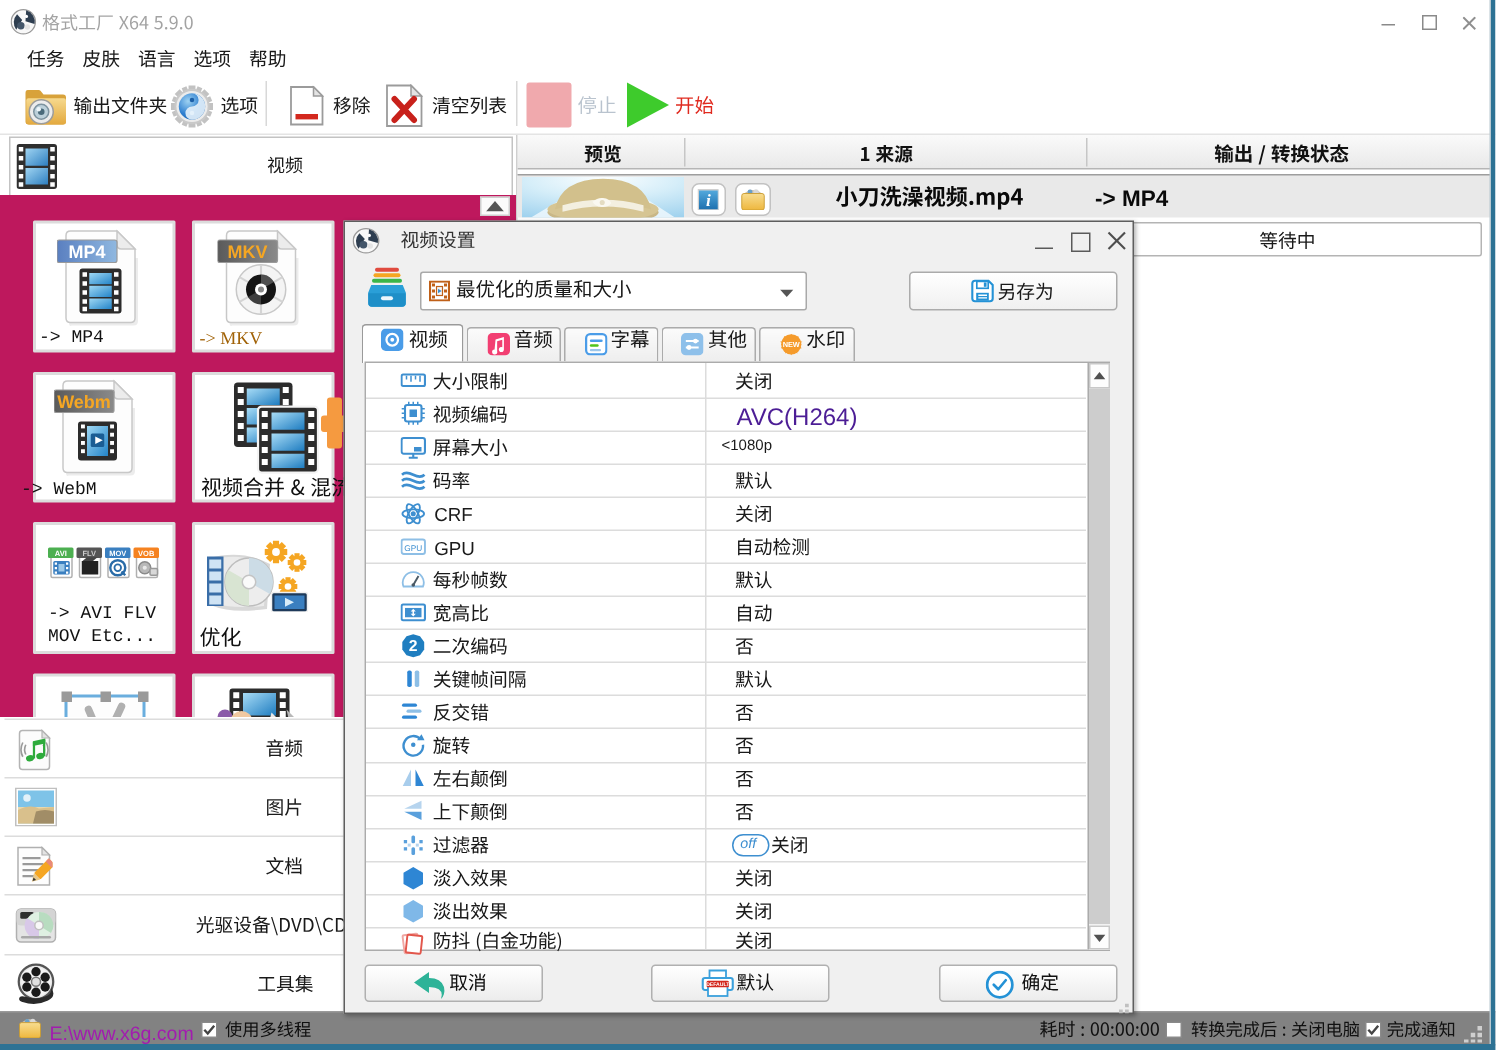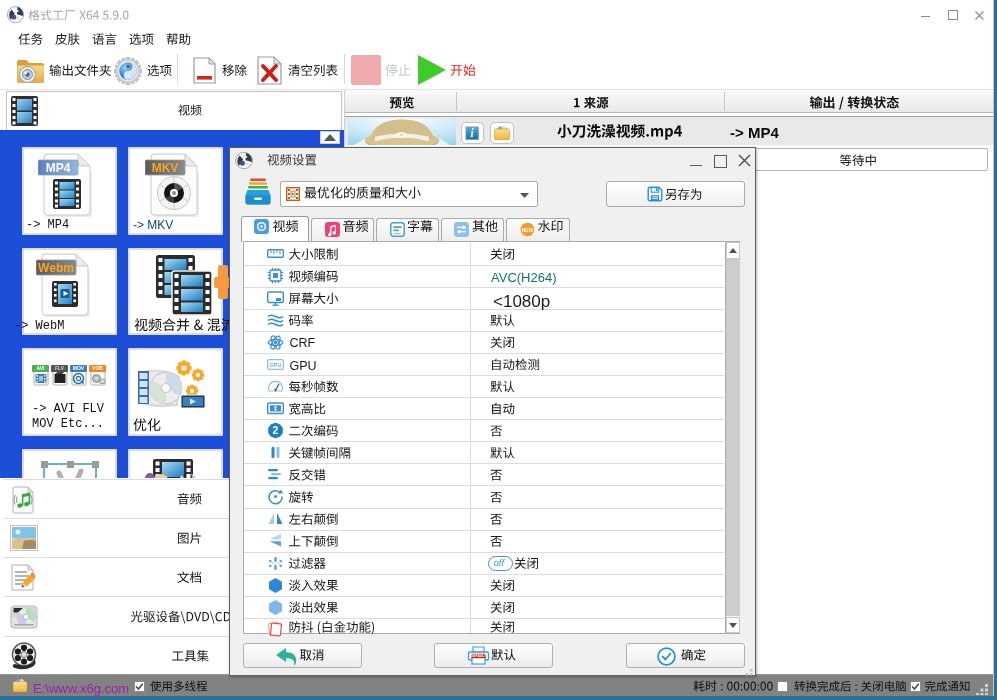--- a/index.html
+++ b/index.html
@@ -99,21 +99,21 @@
       <stop offset="0" stop-color="#9fd4f2"></stop>
       <stop offset="1" stop-color="#2e7fc0"></stop>
     </linearGradient>
 <rect x="6" y="3" width="15" height="11.5" fill="url(#lgf)"></rect>
     <rect x="6" y="16" width="15" height="11" fill="url(#lgf)"></rect>
   </svg>
 <div class="a" style="left:320px;top:131px;width:20px;height:13px;background:#fbfbfb;border:1px solid #cfcfcf;z-index:3"></div>
 <svg style="position:absolute;z-index:3;left:324px;top:134px" width="12" height="7" viewBox="0 0 12 7">
     <path d="M6 0 L12 7 L0 7Z" fill="#555"></path>
   </svg>
-<div class="a" style="left:0;top:130px;width:344px;height:348px;overflow:hidden;background:#1d4ed8">
+<div class="a" style="left:0;top:130px;width:344px;height:348px;overflow:hidden;background:#be185d">
     <div class="a" style="left:21.5px;top:17px;width:95px;height:87.5px;background:#fff;border:2px solid #dcdcdc;border-radius:1px"></div>
     <div class="a" style="left:21.5px;top:117.5px;width:95px;height:87.5px;background:#fff;border:2px solid #dcdcdc;border-radius:1px"></div>
     <div class="a" style="left:21.5px;top:218px;width:95px;height:87.5px;background:#fff;border:2px solid #dcdcdc;border-radius:1px"></div>
     <div class="a" style="left:21.5px;top:318.5px;width:95px;height:87.5px;background:#fff;border:2px solid #dcdcdc;border-radius:1px"></div>
     <div class="a" style="left:128px;top:17px;width:95px;height:87.5px;background:#fff;border:2px solid #dcdcdc;border-radius:1px"></div>
     <div class="a" style="left:128px;top:117.5px;width:95px;height:87.5px;background:#fff;border:2px solid #dcdcdc;border-radius:1px"></div>
     <div class="a" style="left:128px;top:218px;width:95px;height:87.5px;background:#fff;border:2px solid #dcdcdc;border-radius:1px"></div>
     <div class="a" style="left:128px;top:318.5px;width:95px;height:87.5px;background:#fff;border:2px solid #dcdcdc;border-radius:1px"></div>
     <svg style="position:absolute;left:38px;top:23px" width="58" height="66" viewBox="0 0 58 66">
       <defs>
@@ -370,21 +370,21 @@
         </g>
         <rect x="9" y="3" width="22" height="15" fill="url(#bf2)"></rect>
 <circle cx="-3" cy="19" r="5" fill="#8a5aa8"></circle>
         <ellipse cx="8" cy="21" rx="7" ry="6" fill="#f0c8a0"></ellipse>
         <path d="M28 16 L34 22 L26 24Z" fill="#e8e8e8"></path>
         <path d="M38 14 L44 20 L40 23Z" fill="#b8b8b8"></path>
       </g>
     </svg>
   </div>
 <div class="a" style="left:26px;top:218.3px;font-family:'Liberation Mono',monospace;font-size:12px;color:#111">-&gt; MP4</div>
-<div class="a" style="left:133px;top:218.3px;font-family:Liberation Sans, sans-serif;font-size:12px;color:#0c4a6e">-&gt; MKV</div>
+<div class="a" style="left:133px;top:218.3px;font-family:Liberation Serif, serif;font-size:12px;color:#a16207">-&gt; MKV</div>
 <div class="a" style="left:14px;top:318.6px;font-family:'Liberation Mono',monospace;font-size:12px;color:#111">-&gt; WebM</div>
 <div class="a" style="left:32px;top:401.5px;font-family:Liberation Mono, monospace;font-size:12px;color:#111">-&gt; AVI FLV</div>
 <div class="a" style="left:32px;top:416.5px;font-family:'Liberation Mono',monospace;font-size:12px;color:#111">MOV Etc...</div>
 <div class="a" style="left:0;top:478px;width:344px;height:197px;background:#fff">
     <div class="a" style="left:3px;top:1.3px;width:341px;height:1px;background:#dcdcdc"></div>
     <svg style="position:absolute;left:10px;top:7.6px" width="26" height="28" viewBox="0 0 26 28">
       <path d="M5 1 L18 1 L23 6 L23 25 Q23 27 21 27 L5 27 Q3 27 3 25 L3 3 Q3 1 5 1Z" fill="#fcfcfc" stroke="#b4b4b4"></path>
       <path d="M18 1 L18 6 L23 6Z" fill="#e2e2e2" stroke="#b4b4b4" stroke-width="0.8"></path>
 <g fill="none" stroke="#999" stroke-width="1.1">
         <path d="M7.2 10.5 Q5.6 13.8 7.2 17"></path>
@@ -1140,22 +1140,22 @@
     <svg style="position:absolute;left:498.5px;top:100.5px" width="8" height="5" viewBox="0 0 8 5">
       <path d="M4 0 L8 5 L0 5Z" fill="#505050"></path>
     </svg>
     <div class="a" style="left:495.5px;top:111.5px;width:14px;height:357px;background:#cdcdcd"></div>
     <div class="a" style="left:495.5px;top:469px;width:14px;height:16.5px;background:#fdfdfd;border:1px solid #c8c8c8"></div>
     <svg style="position:absolute;left:498.5px;top:475px" width="8" height="5" viewBox="0 0 8 5">
       <path d="M0 0 L8 0 L4 5Z" fill="#505050"></path>
     </svg>
     <div class="a" style="left:59.5px;top:188.92px;font-size:12.5px;color:#1a1a1a">CRF</div>
     <div class="a" style="left:59.5px;top:211px;font-size:12.5px;color:#1a1a1a">GPU</div>
-    <div class="a" style="left:261px;top:122.68px;font-size:13px;color:#0f766e">AVC(H264)</div>
-    <div class="a" style="left:263px;top:144.76px;font-size:17px;color:#1a1a1a">&lt;1080p</div>
+    <div class="a" style="left:261px;top:122.68px;font-size:16px;color:#4c1d95">AVC(H264)</div>
+    <div class="a" style="left:251px;top:144.76px;font-size:10px;color:#1a1a1a">&lt;1080p</div>
     <div class="a" style="left:257.5px;top:408.5px;width:25px;height:15px;border:1.5px solid #3e8fd0;border-radius:8px"></div>
     <div class="a" style="left:263.5px;top:409.5px;font-size:9.5px;font-style:italic;color:#3e8fd0">off</div>
     <div class="a" style="left:12.5px;top:495.5px;width:119px;height:24.5px;background:linear-gradient(#fff,#ececec);border:1px solid #b0b0b0;border-radius:3px"></div>
     <div class="a" style="left:204px;top:495.5px;width:119px;height:24.5px;background:linear-gradient(#fff,#ececec);border:1px solid #b0b0b0;border-radius:3px"></div>
     <div class="a" style="left:395.5px;top:495.5px;width:119px;height:24.5px;background:linear-gradient(#fff,#ececec);border:1px solid #b0b0b0;border-radius:3px"></div>
     <svg style="position:absolute;left:44px;top:499px" width="24" height="20" viewBox="0 0 24 20">
       <path d="M12 1 L12 5 Q20 5 22 11 Q23 16 20 19 Q22 13 16 11.5 Q13 11 12 11 L12 15 L2 8Z" fill="#2eb398"></path>
     </svg>
     <svg style="position:absolute;left:237px;top:498.5px" width="23" height="19" viewBox="0 0 23 19">
       <path d="M6 1 L17 1 L17 6 L6 6Z" fill="#fff" stroke="#3aa0dc" stroke-width="1.2"></path>

